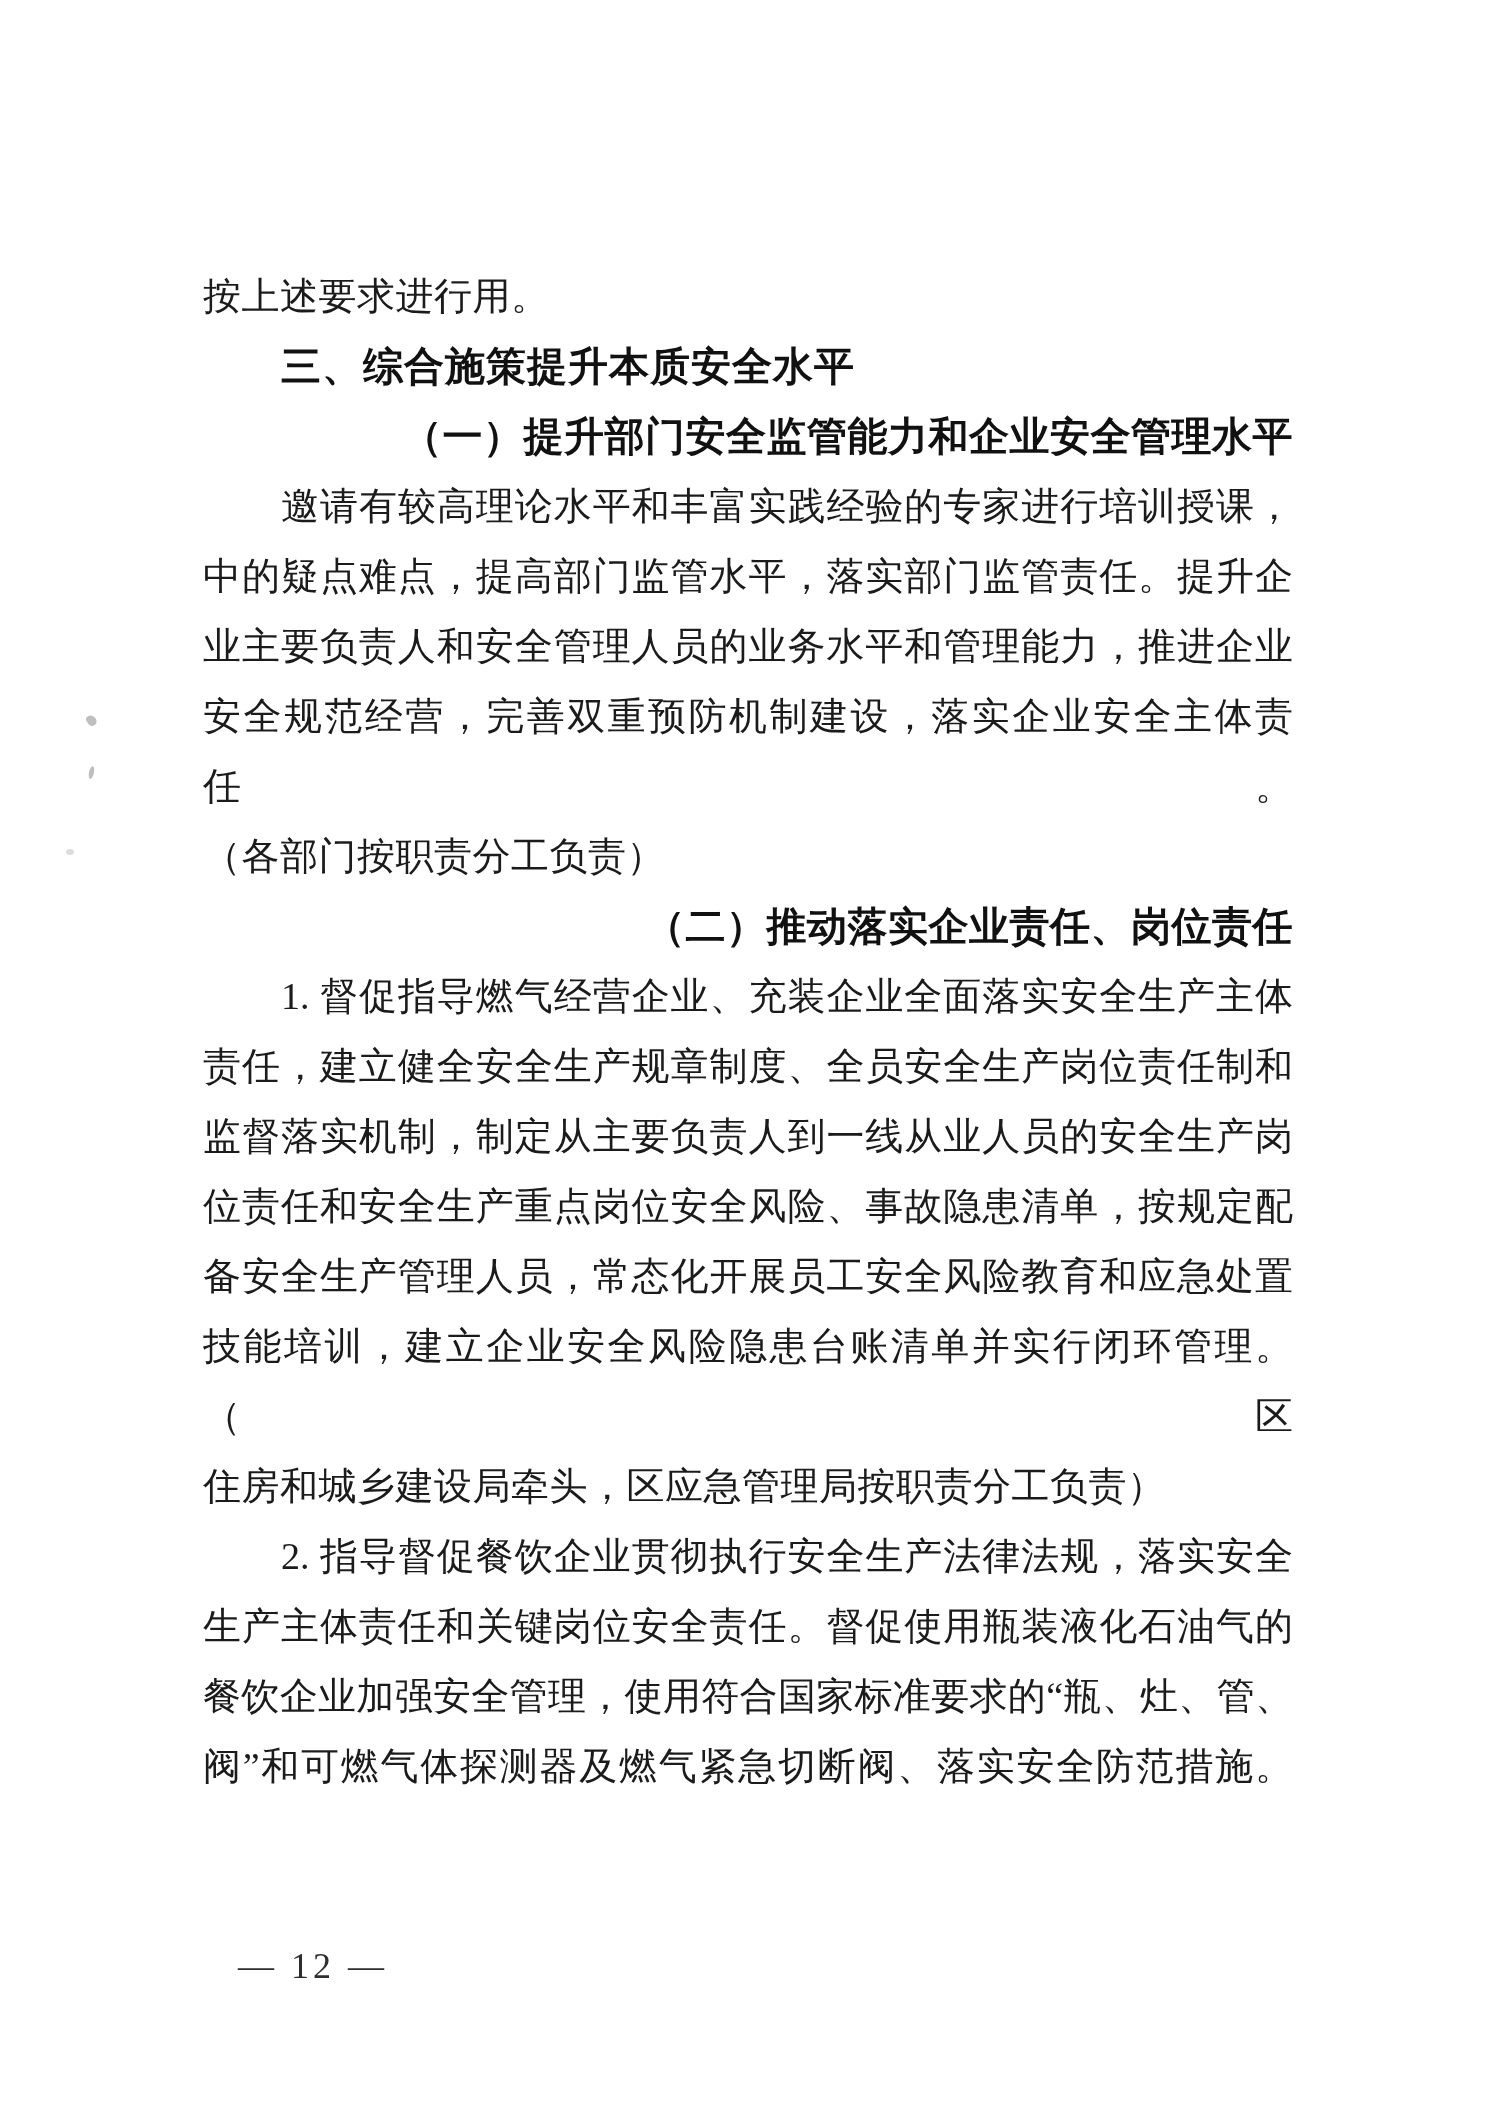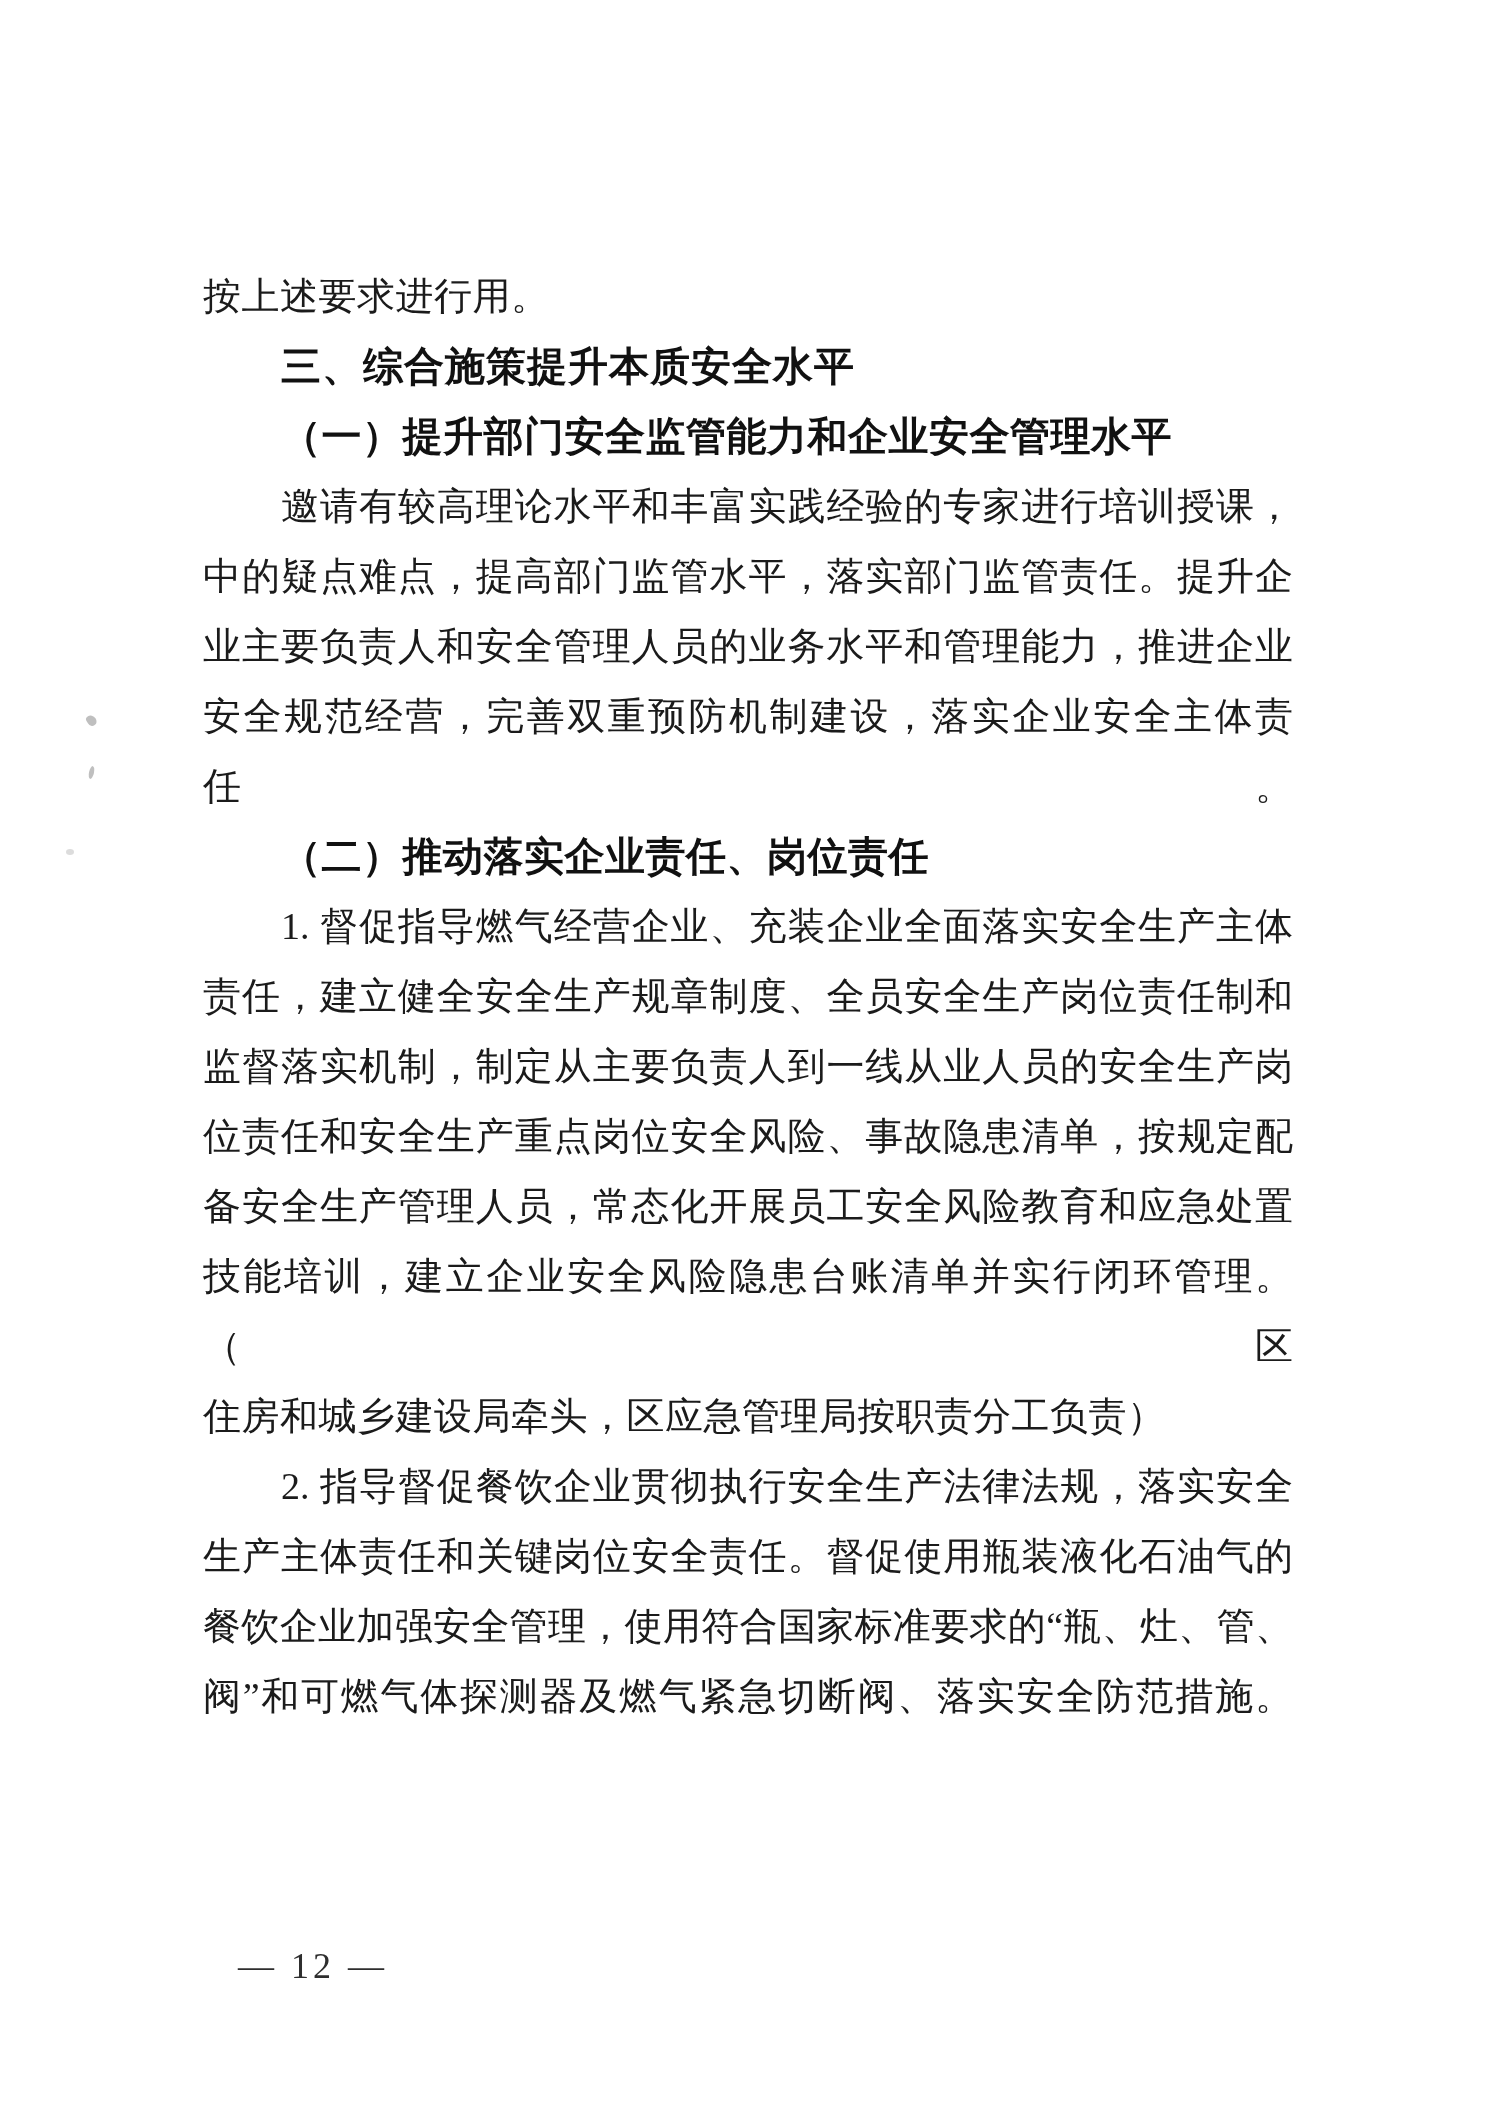--- a/index.html
+++ b/index.html
@@ -44,20 +44,21 @@
     font-size: 40px;
     letter-spacing: 1px;
     color: #111111;
   }
   .tline.h2 {
     font-family: "Liberation Sans", "DejaVu Sans", sans-serif;
     font-weight: 700;
     font-size: 40px;
     letter-spacing: 0.5px;
     color: #111111;
+    text-align: right;
   }
   .page-number {
     position: absolute;
     left: 238px;
     top: 1944px;
     font-size: 36px;
     line-height: 44px;
     color: #2e2e2e;
     letter-spacing: 4px;
     font-family: "Liberation Serif", "DejaVu Serif", serif;
@@ -81,20 +82,21 @@
   <span class="speck s3"></span>
 
   <div class="doc-body" id="doc-body">
       <div class="tline">按上述要求进行用。</div>
       <div class="tline h1 indent">三、综合施策提升本质安全水平</div>
       <div class="tline h2 indent">（一）提升部门安全监管能力和企业安全管理水平</div>
       <div class="tline indent fill">邀请有较高理论水平和丰富实践经验的专家进行培训授课，</div>
       <div class="tline fill">中的疑点难点，提高部门监管水平，落实部门监管责任。提升企</div>
       <div class="tline fill">业主要负责人和安全管理人员的业务水平和管理能力，推进企业</div>
       <div class="tline fill">安全规范经营，完善双重预防机制建设，落实企业安全主体责任。</div>
+      <div class="tline">（各部门按职责分工负责）</div>
       <div class="tline h2 indent">（二）推动落实企业责任、岗位责任</div>
       <div class="tline indent fill">1. 督促指导燃气经营企业、充装企业全面落实安全生产主体</div>
       <div class="tline fill">责任，建立健全安全生产规章制度、全员安全生产岗位责任制和</div>
       <div class="tline fill">监督落实机制，制定从主要负责人到一线从业人员的安全生产岗</div>
       <div class="tline fill">位责任和安全生产重点岗位安全风险、事故隐患清单，按规定配</div>
       <div class="tline fill">备安全生产管理人员，常态化开展员工安全风险教育和应急处置</div>
       <div class="tline fill">技能培训，建立企业安全风险隐患台账清单并实行闭环管理。（区</div>
       <div class="tline">住房和城乡建设局牵头，区应急管理局按职责分工负责）</div>
       <div class="tline indent fill">2. 指导督促餐饮企业贯彻执行安全生产法律法规，落实安全</div>
       <div class="tline fill">生产主体责任和关键岗位安全责任。督促使用瓶装液化石油气的</div>

